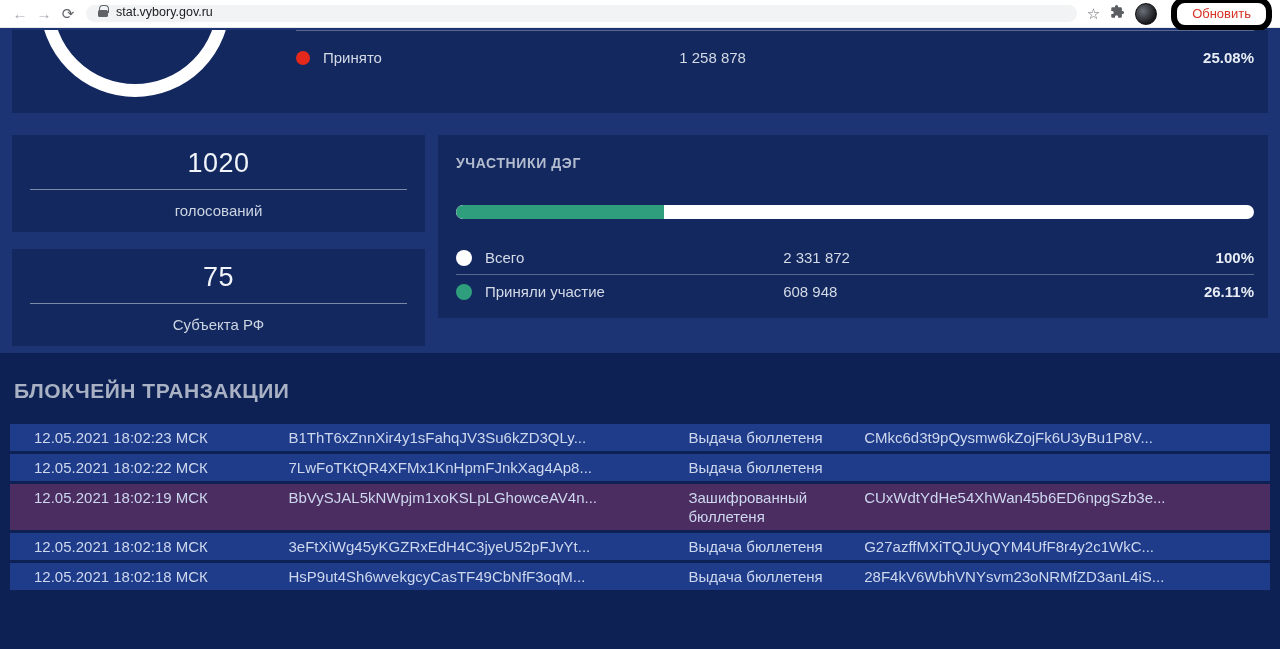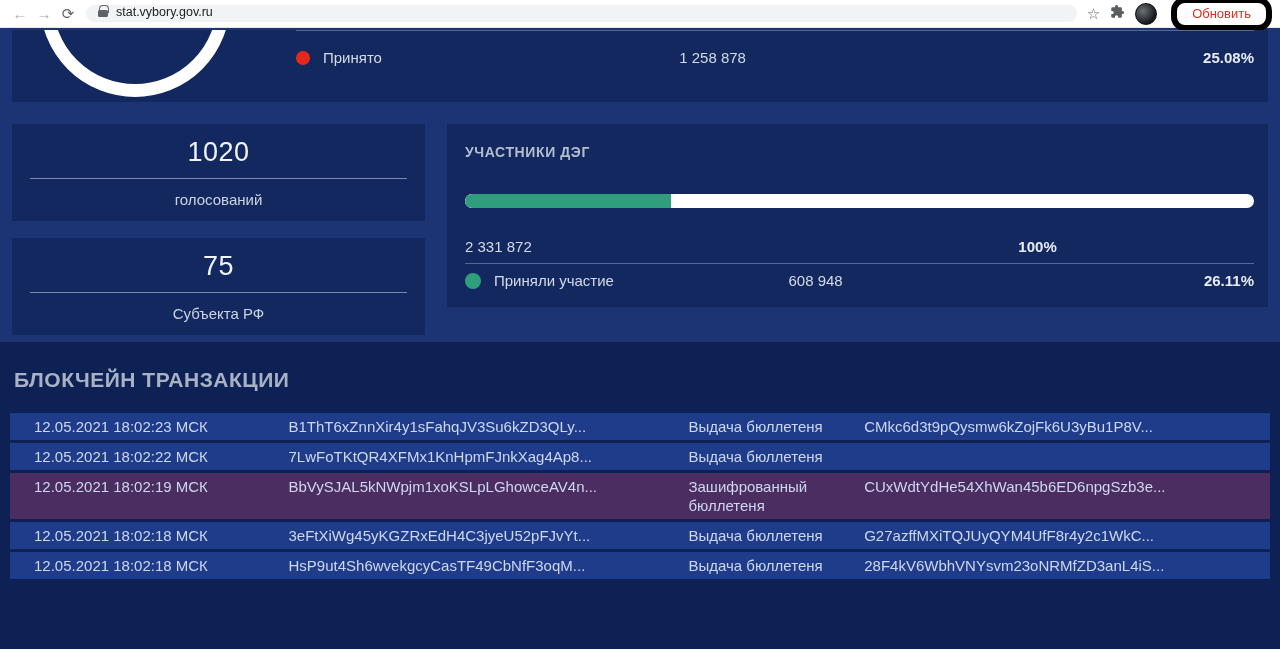--- a/index.html
+++ b/index.html
@@ -17,31 +17,31 @@
   .url-text { font-size:12.5px; color:#202124; }
   .chrome-right { display:flex; align-items:center; gap:10px; }
   .star { font-size:15px; color:#5f6368; line-height:1; }
   .puzzle { color:#5a5d62; }
   .avatar { width:22px; height:22px; border-radius:50%; background:radial-gradient(circle at 35% 35%, #6a6f78 0%, #17181b 70%); border:1px solid #111; }
   .refresh-btn { border:6px solid #000000; color:#d93025; background:#fff; font-size:13px; padding:3px 15px 4px; border-radius:14px; white-space:nowrap; margin-left:4px; }
 
   
   .page { height:621px; background:#1d3474; display:flex; flex-direction:column; }
 
-  .summary-card { margin:2px 12px 0; height:72px; background:#12285e; position:relative; overflow:hidden; flex:0 0 auto; }
+  .summary-card { margin:2px 12px 0; height:83px; background:#12285e; position:relative; overflow:hidden; flex:0 0 auto; }
   .ring { position:absolute; left:28px; top:-123px; width:190px; height:190px; border:13px solid #ffffff; border-radius:50%; }
   .summary-right { margin-left:284px; margin-right:14px; border-top:1px solid rgba(255,255,255,0.3); padding-top:18px; }
   .stat-line { display:grid; grid-template-columns:40% 35% 25%; align-items:center; }
   .dot-label { display:flex; align-items:center; gap:13px; }
   .dot { width:14px; height:14px; border-radius:50%; flex:0 0 auto; }
   .lbl { font-size:15px; color:#d4dae6; }
   .val { font-size:15px; color:#d4dae6; }
   .pct { font-size:15px; color:#e8ecf4; font-weight:700; text-align:right; }
 
-  .stats-row { display:flex; margin:22px 12px 0; gap:22px; flex:0 0 auto; }
+  .stats-row { display:flex; margin:22px 12px 0; gap:13px; flex:0 0 auto; }
   .stats-left { width:413px; display:flex; flex-direction:column; gap:17px; flex:0 0 auto; }
   .mini-card { background:#12285e; height:97px; display:flex; flex-direction:column; align-items:center; justify-content:center; }
   .mini-val { font-size:27px; color:#f1f4f9; letter-spacing:0.5px; }
   .mini-div { width:calc(100% - 36px); border-top:1px solid rgba(255,255,255,0.45); margin:10px 0 12px; }
   .mini-lbl { font-size:15px; color:#ccd4e2; }
 
   .part-card { flex:1 1 auto; background:#12285e; height:183px; padding:20px 14px 0 18px; }
   .part-title { font-size:14px; font-weight:700; letter-spacing:0.6px; color:#b4bdd0; }
   .bar { margin-top:34px; height:14px; background:#ffffff; border-radius:7px; overflow:hidden; }
   .bar-fill { height:100%; border-radius:7px 0 0 7px; }
@@ -112,20 +112,24 @@
       </div>
     </div>
 
     <div class="part-card">
       <div class="part-title">УЧАСТНИКИ ДЭГ</div>
       <div class="bar">
         <div class="bar-fill" style="width: 26.11%; background: rgb(47, 158, 124);"></div>
       </div>
       <div class="part-rows">
         <div class="part-line">
+          <div class="dot-label">
+            <span class="dot" style="background: rgb(255, 255, 255);"></span>
+            <span class="lbl">Всего</span>
+          </div>
           <span class="val">2 331 872</span>
           <span class="pct">100%</span>
         </div>
         <div class="part-line">
           <div class="dot-label">
             <span class="dot" style="background: rgb(47, 158, 124);"></span>
             <span class="lbl">Приняли участие</span>
           </div>
           <span class="val">608 948</span>
           <span class="pct">26.11%</span>

